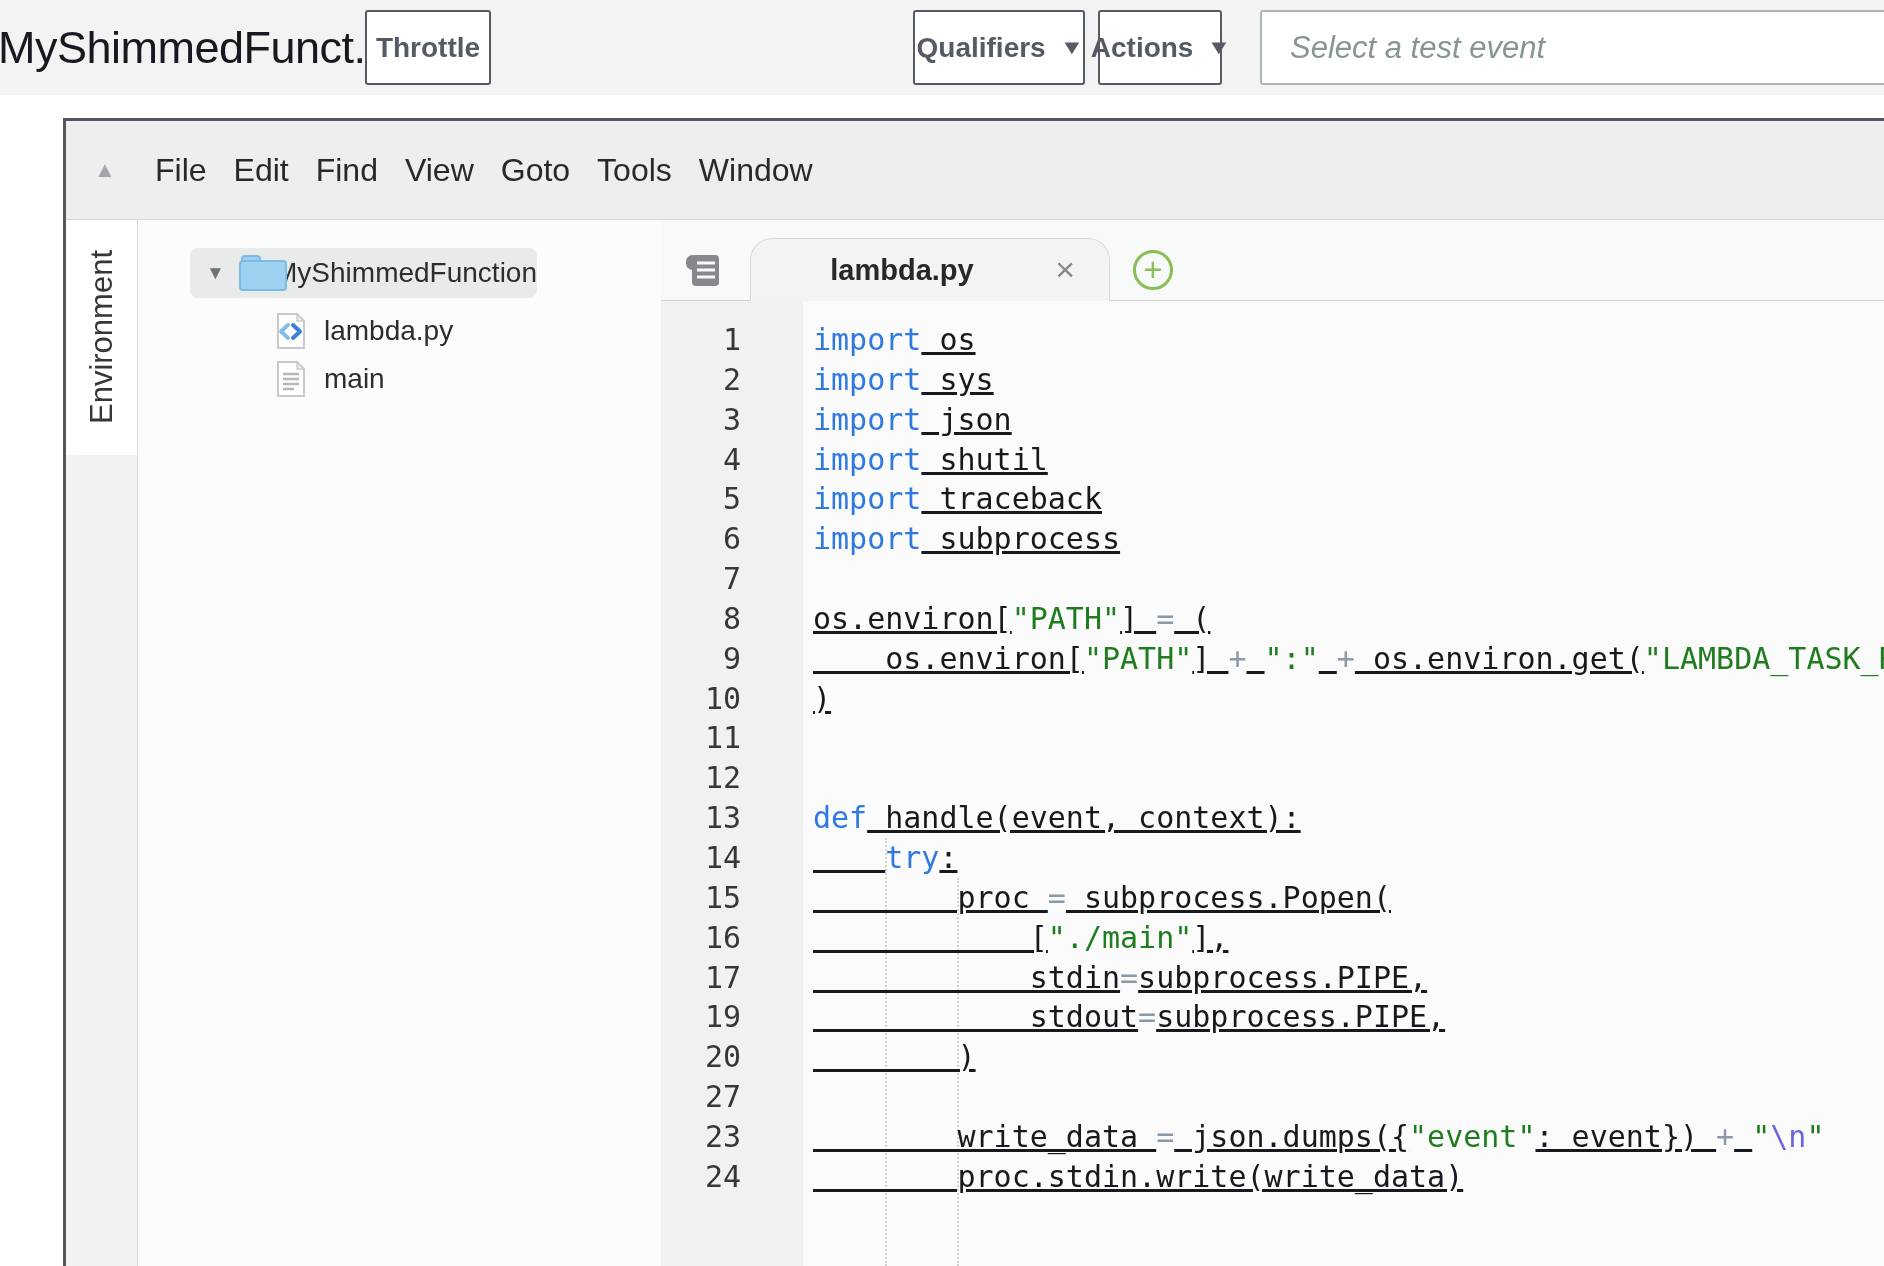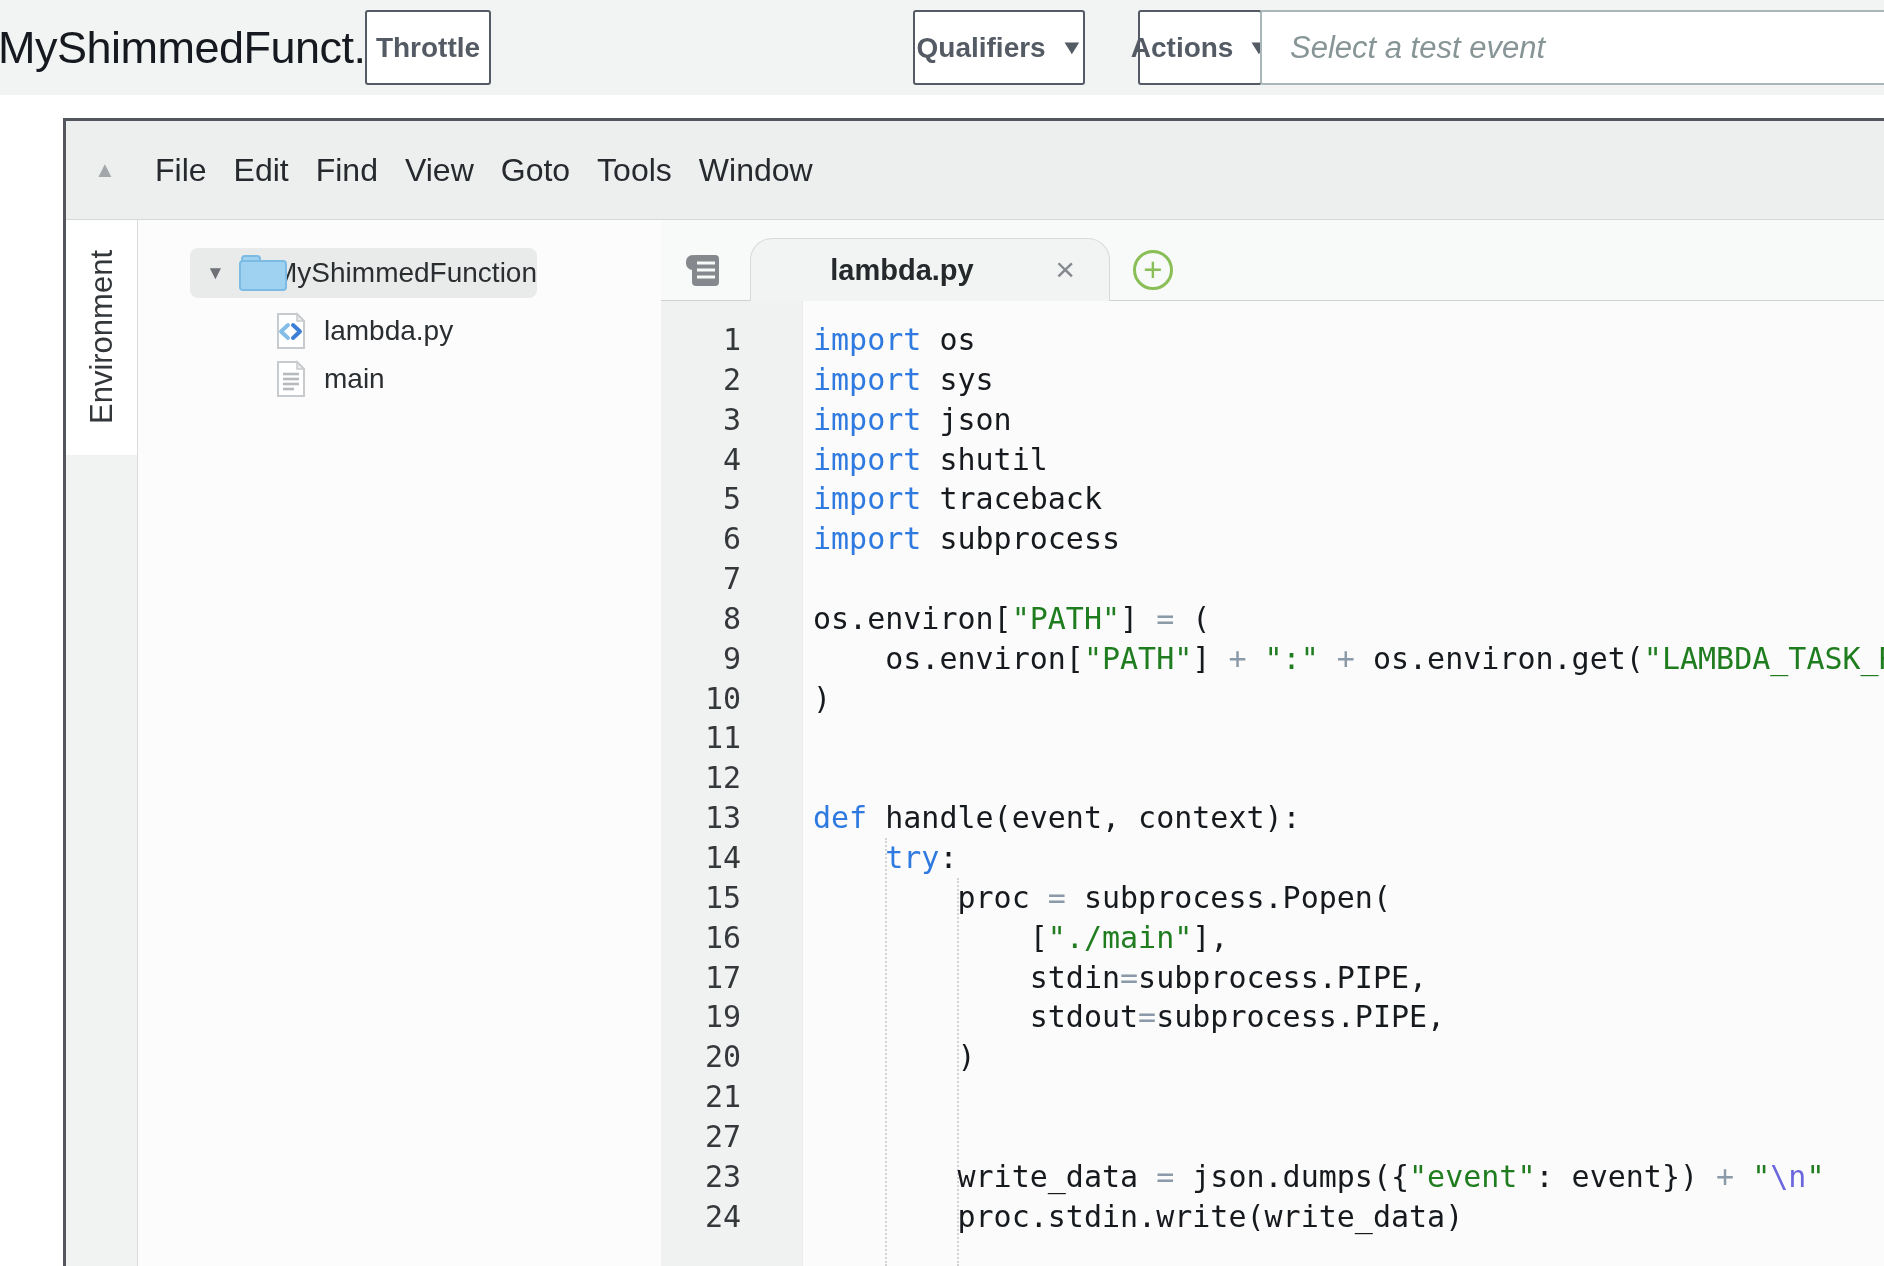--- a/index.html
+++ b/index.html
@@ -10,21 +10,21 @@
   
   #topbar { left:0; top:0; width:1884px; height:95px; background:#f2f3f3; overflow:hidden; }
   #fn-title { left:-2px; top:0; height:95px; display:flex; align-items:center;
               font-size:45px; color:#16191f; letter-spacing:-0.5px; white-space:nowrap; }
   .aws-btn { top:10px; height:75px; background:#fff; border:2px solid #545b64; border-radius:3px;
              color:#545b64; font-weight:bold; font-size:28px; display:flex; align-items:center;
              justify-content:center; gap:16px; cursor:pointer; }
   .aws-btn .caret { font-size:20px; transform:scaleX(1.25); }
   #btn-throttle { left:365px; width:126px; }
   #btn-qualifiers { left:913px; width:172px; }
-  #btn-actions { left:1098px; width:124px;margin-left:40px; }
+  #btn-actions { left:1098px; width:124px; }
   #test-event-select { left:1260px; top:10px; width:680px; height:75px; background:#fff;
              border:2px solid #aab7b8; border-radius:3px; display:flex; align-items:center;
              padding-left:28px; font-style:italic; font-size:31px; color:#879596; }
 
   
   #border-top  { left:63px; top:118px; width:1821px; height:3px; background:#53575d; }
   #border-left { left:63px; top:118px; width:3px; height:1148px; background:#53575d; }
 
   #menubar { left:66px; top:121px; width:1818px; height:99px; background:#edefef;
              border-bottom:1px solid #d6d8d9; display:flex; align-items:center; }
@@ -76,21 +76,21 @@
   .indent-guide { position:absolute; width:0; border-left:2px dotted #d2d2d2; }
   #guide-1 { left:224px; top:537px; height:428px; }
   #guide-2 { left:296px; top:577px; height:388px; }
   #code-lines { position:absolute; left:0; top:19px; width:1223px;
                 font-family:"DejaVu Sans Mono", monospace; font-size:30px; }
   .cl { display:flex; height:39.85px; line-height:39.85px; }
   .cl.active { background:#e8e9e9; }
   .ln { width:142px; padding-right:62px; text-align:right; color:#35383b; flex:none; }
   .ct { padding-left:10px; white-space:pre; }
   .tk-kw  { color:#2f7ae0; }
-  .tk-pl  { color:#16191d; }
+  .tk-pl  { color:#16191d;text-decoration:underline; }
   .tk-str { color:#1f7d1f; }
   .tk-op  { color:#8a9aa8; }
   .tk-com { color:#4f8a63; }
   .tk-cst { color:#7566d6; }
   .tk-esc { color:#6c66dd; }
 </style>
 </head>
 <body>
 
 <div id="topbar" class="abs">
@@ -263,24 +263,20 @@
       </div>
       <div class="cl">
         <span class="ln">19</span>
         <span class="ct"><span class="tk-pl">            stdout</span><span class="tk-op">=</span><span class="tk-pl">subprocess.PIPE,</span></span>
       </div>
       <div class="cl">
         <span class="ln">20</span>
         <span class="ct"><span class="tk-pl">        )</span></span>
       </div>
       <div class="cl">
-        <span class="ln">21</span>
-        <span class="ct"></span>
-      </div>
-      <div class="cl">
         <span class="ln">27</span>
       </div>
       <div class="cl">
         <span class="ln">23</span>
         <span class="ct"><span class="tk-pl">        write_data </span><span class="tk-op">=</span><span class="tk-pl"> json.dumps({</span><span class="tk-str">"event"</span><span class="tk-pl">: event}) </span><span class="tk-op">+</span><span class="tk-pl"> </span><span class="tk-str">"</span><span class="tk-esc">\n</span><span class="tk-str">"</span></span>
       </div>
       <div class="cl">
         <span class="ln">24</span>
         <span class="ct"><span class="tk-pl">        proc.stdin.write(write_data)</span></span>
       </div>

